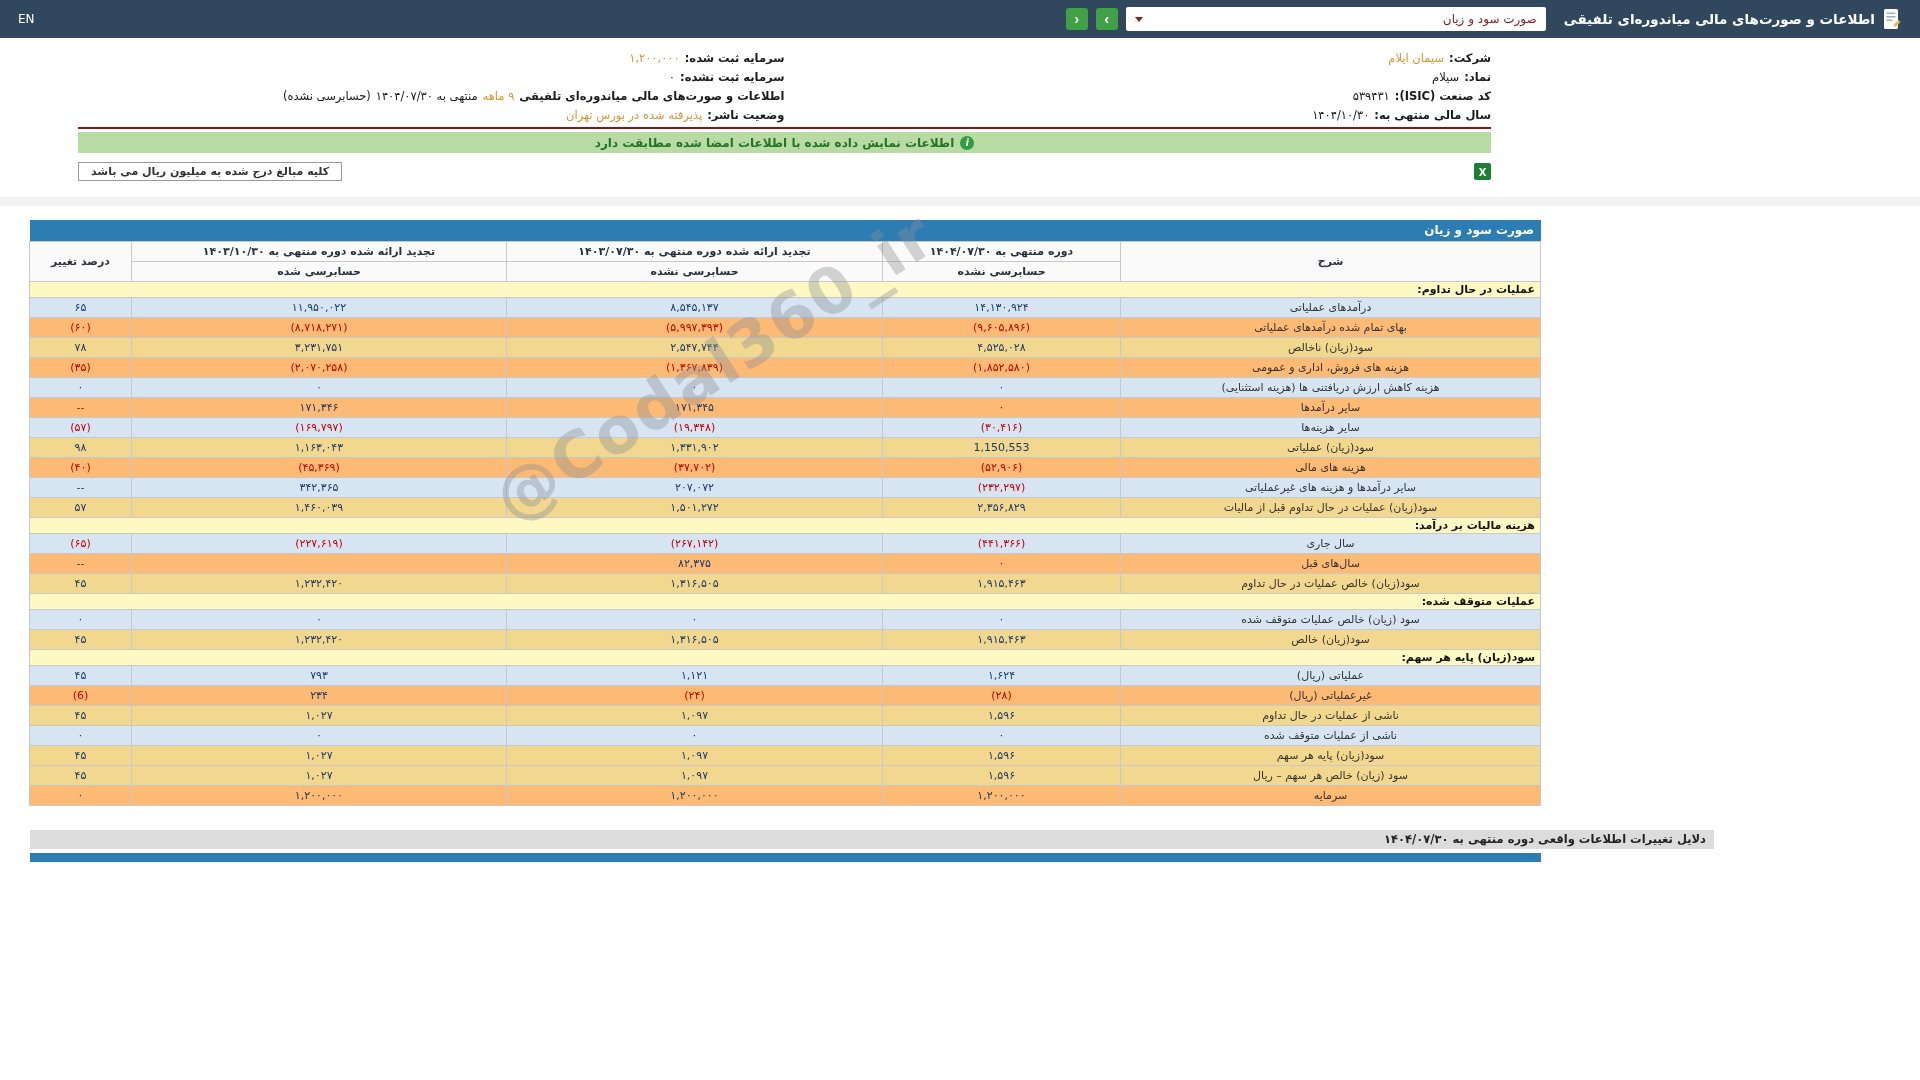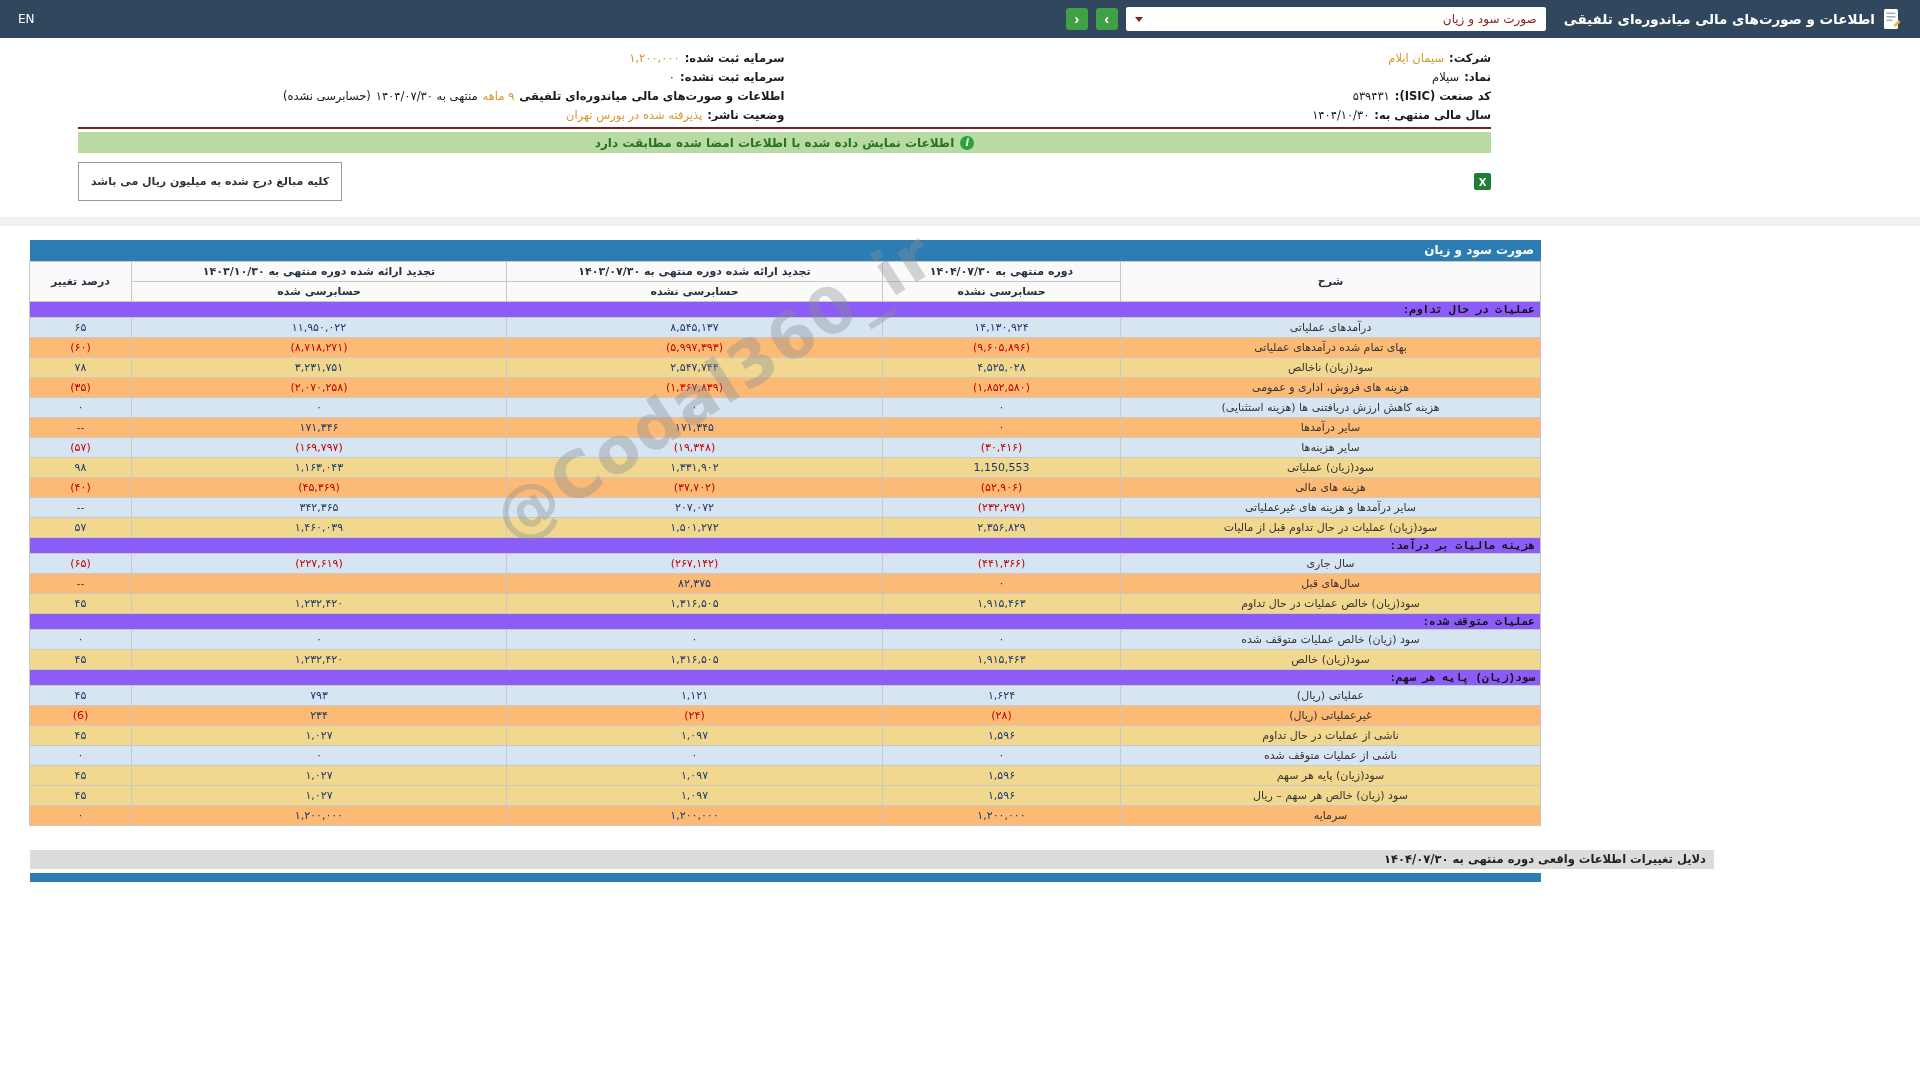--- a/index.html
+++ b/index.html
@@ -33,21 +33,21 @@
   .alert { margin:3px 0 0 78px; width:1413px; height:21px; background:#b7dba3;
     display:flex; direction:rtl; align-items:center; justify-content:center; gap:6px;
     color:#267326; font-size:12px; font-weight:bold; }
   .info-ico { width:14px; height:14px; border-radius:50%; background:#2f9e3f; color:#fff;
     font-size:10px; font-weight:bold; font-style:italic; display:inline-flex;
     align-items:center; justify-content:center; }
 
   
   .note-row { margin:9px 0 0 78px; width:1413px; display:flex; direction:rtl;
     justify-content:space-between; align-items:center; }
-  .note-box { border:1px solid #9a9a9a; background:#fff; padding:12px 12px;
+  .note-box { border:1px solid #9a9a9a; background:#fff; padding:2px 12px;
     font-size:11px; font-weight:bold; color:#333; direction:rtl; }
   .xls { cursor:pointer; }
 
   .band { margin-top:16px; width:100%; height:9px; background:#f2f2f2; }
 
   
   .table-wrap { position:relative; margin:14px 0 0 30px; width:1511px; direction:rtl; }
   .table-title { background:#2b7db3; color:#fff; font-weight:bold; font-size:12px;
     height:21px; line-height:21px; padding-right:7px; }
   .tbl { width:1511px; border-collapse:collapse; table-layout:fixed; direction:rtl; }
@@ -56,22 +56,22 @@
     text-align:center; height:20px; }
   .tbl td { height:20px; }
   td.desc { text-align:center; color:#333; }
   td.val, td.pct { text-align:center; direction:ltr; unicode-bidi:isolate; }
   .pos { color:#1b3a6b; }
   .neg { color:#c00000; }
   .dash { color:#444; }
   tr.blue td { background:#d7e5f3; }
   tr.white td { background:#fdba74; }
   tr.yellow td { background:#f2d88f; }
-  tr.section td { background:#8b5cf6; font-weight:bold; color:#111;
-    text-align:right; height:15px;font-family:Liberation Mono, monospace; }
+  tr.section td { background:#fef9c3; font-weight:bold; color:#111;
+    text-align:right; height:15px; }
   .watermark { position:absolute; left:430px; top:110px; transform:rotate(-33deg);
     font-size:64px; font-weight:bold; color:#8a8f96; opacity:.38; direction:ltr;
     pointer-events:none; z-index:5; letter-spacing:2px; }
 
   
   .reasons-bar { margin:24px 0 0 30px; width:1684px; height:19px; line-height:19px;
     background:#dcdcdc; direction:rtl; padding-right:8px; font-size:11.5px;
     font-weight:bold; color:#222; }
   .next-strip { margin:4px 0 0 30px; width:1511px; height:9px; background:#2b7db3; }
 </style>

